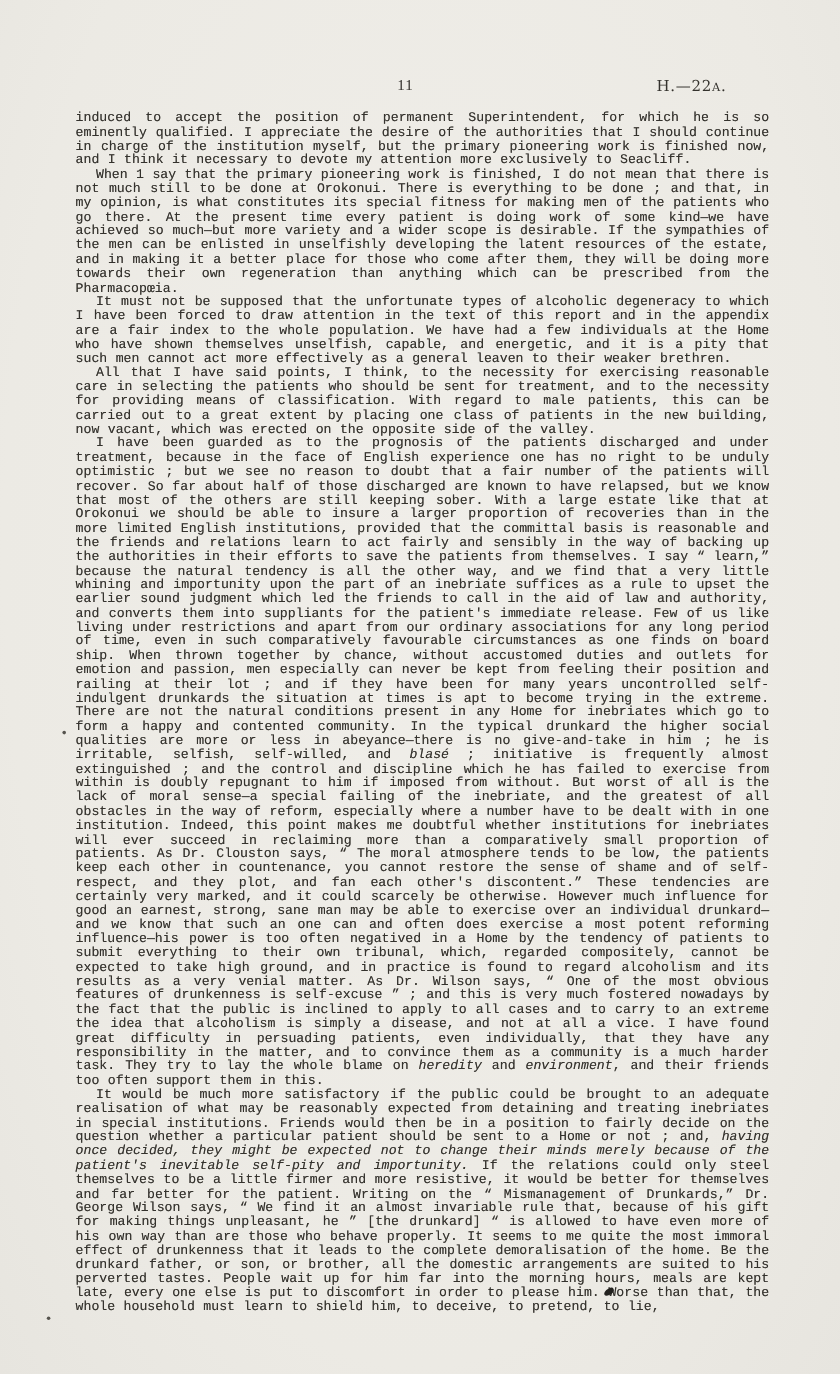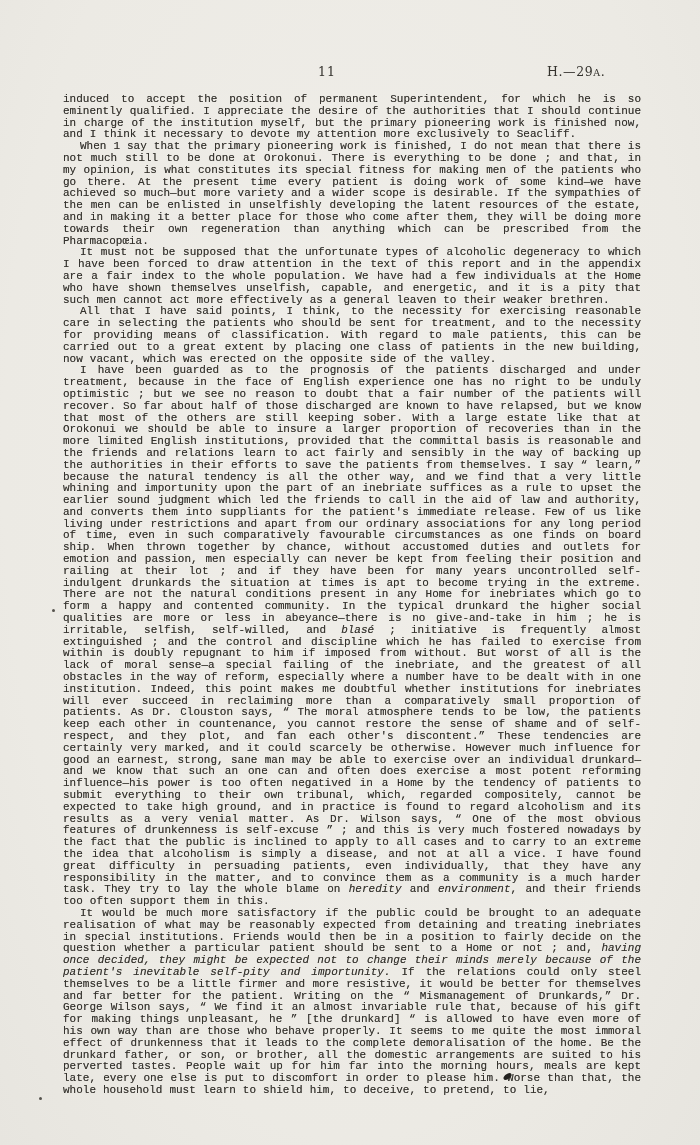--- a/index.html
+++ b/index.html
@@ -9,26 +9,27 @@
     height: 1145px;
     margin: 0 auto;
     background: #edebe6;
     background-image: radial-gradient(ellipse at 50% 40%, #f0eee9 0%, #eceae4 70%, #e7e5df 100%);
     font-family: "DejaVu Serif", "Liberation Serif", serif;
     color: #34322d;
     overflow: hidden;
   }
   .page-number {
     position: absolute;
-    left: 304px;
+    left: 322px;
     top: 64px;
     width: 32px;
-    text-align: right;
+    text-align: center;
     font-size: 12.5px;
     letter-spacing: 1px;
+    font-family: Liberation Serif, serif;
   }
   .doc-ref {
     position: absolute;
     left: 547px;
     top: 64px;
     font-size: 12.5px;
     letter-spacing: 0.6px;
     white-space: nowrap;
   }
   .doc-ref .smallcap { font-size: 9.5px; }
@@ -63,21 +64,21 @@
     border-radius: 50%;
   }
   .speck-1 { left: 52px; top: 609px; width: 3px; height: 3px; }
   .speck-2 { left: 39px; top: 1097px; width: 3px; height: 3px; }
 </style>
 </head>
 <body>
 
 <div class="page">
   <div class="page-number">11</div>
-  <div class="doc-ref"><span>H.—29</span><span class="smallcap">A</span><span>.</span></div>
+  <div class="doc-ref"><span>H.—22</span><span class="smallcap">A</span><span>.</span></div>
 
   <div class="page-body">
       <p class="no-indent"><span>induced to accept the position of permanent Superintendent, for which he is so eminently qualified. I appreciate the desire of the authorities that I should continue in charge of the institution myself, but the primary pioneering work is finished now, and I think it necessary to devote my attention more exclusively to Seacliff.</span></p>
       <p><span>When 1 say that the primary pioneering work is finished, I do not mean that there is not much still to be done at Orokonui. There is everything to be done ; and that, in my opinion, is what constitutes its special fitness for making men of the patients who go there. At the present time every patient is doing work of some kind—we have achieved so much—but more variety and a wider scope is desirable. If the sympathies of the men can be enlisted in unselfishly developing the latent resources of the estate, and in making it a better place for those who come after them, they will be doing more towards their own regeneration than anything which can be prescribed from the Pharmacopœia.</span></p>
       <p><span>It must not be supposed that the unfortunate types of alcoholic degeneracy to which I have been forced to draw attention in the text of this report and in the appendix are a fair index to the whole population. We have had a few individuals at the Home who have shown themselves unselfish, capable, and energetic, and it is a pity that such men cannot act more effectively as a general leaven to their weaker brethren.</span></p>
       <p><span>All that I have said points, I think, to the necessity for exercising reasonable care in selecting the patients who should be sent for treatment, and to the necessity for providing means of classification. With regard to male patients, this can be carried out to a great extent by placing one class of patients in the new building, now vacant, which was erected on the opposite side of the valley.</span></p>
       <p><span>I have been guarded as to the prognosis of the patients discharged and under treatment, because in the face of English experience one has no right to be unduly optimistic ; but we see no reason to doubt that a fair number of the patients will recover. So far about half of those discharged are known to have relapsed, but we know that most of the others are still keeping sober. With a large estate like that at Orokonui we should be able to insure a larger proportion of recoveries than in the more limited English institutions, provided that the committal basis is reasonable and the friends and relations learn to act fairly and sensibly in the way of backing up the authorities in their efforts to save the patients from themselves. I say “ learn,” because the natural tendency is all the other way, and we find that a very little whining and importunity upon the part of an inebriate suffices as a rule to upset the earlier sound judgment which led the friends to call in the aid of law and authority, and converts them into suppliants for the patient's immediate release. Few of us like living under restrictions and apart from our ordinary associations for any long period of time, even in such comparatively favourable circumstances as one finds on board ship. When thrown together by chance, without accustomed duties and outlets for emotion and passion, men especially can never be kept from feeling their position and railing at their lot ; and if they have been for many years uncontrolled self-indulgent drunkards the situation at times is apt to become trying in the extreme. There are not the natural conditions present in any Home for inebriates which go to form a happy and contented community. In the typical drunkard the higher social qualities are more or less in abeyance—there is no give-and-take in him ; he is irritable, selfish, self-willed, and </span><span class="it">blasé</span><span> ; initiative is frequently almost extinguished ; and the control and discipline which he has failed to exercise from within is doubly repugnant to him if imposed from without. But worst of all is the lack of moral sense—a special failing of the inebriate, and the greatest of all obstacles in the way of reform, especially where a number have to be dealt with in one institution. Indeed, this point makes me doubtful whether institutions for inebriates will ever succeed in reclaiming more than a comparatively small proportion of patients. As Dr. Clouston says, “ The moral atmosphere tends to be low, the patients keep each other in countenance, you cannot restore the sense of shame and of self-respect, and they plot, and fan each other's discontent.” These tendencies are certainly very marked, and it could scarcely be otherwise. However much influence for good an earnest, strong, sane man may be able to exercise over an individual drunkard—and we know that such an one can and often does exercise a most potent reforming influence—his power is too often negatived in a Home by the tendency of patients to submit everything to their own tribunal, which, regarded compositely, cannot be expected to take high ground, and in practice is found to regard alcoholism and its results as a very venial matter. As Dr. Wilson says, “ One of the most obvious features of drunkenness is self-excuse ” ; and this is very much fostered nowadays by the fact that the public is inclined to apply to all cases and to carry to an extreme the idea that alcoholism is simply a disease, and not at all a vice. I have found great difficulty in persuading patients, even individually, that they have any responsibility in the matter, and to convince them as a community is a much harder task. They try to lay the whole blame on </span><span class="it">heredity</span><span> and </span><span class="it">environment</span><span>, and their friends too often support them in this.</span></p>
       <p><span>It would be much more satisfactory if the public could be brought to an adequate realisation of what may be reasonably expected from detaining and treating inebriates in special institutions. Friends would then be in a position to fairly decide on the question whether a particular patient should be sent to a Home or not ; and, </span><span class="it">having once decided, they might be expected not to change their minds merely because of the patient's inevitable self-pity and importunity.</span><span> If the relations could only steel themselves to be a little firmer and more resistive, it would be better for themselves and far better for the patient. Writing on the “ Mismanagement of Drunkards,” Dr. George Wilson says, “ We find it an almost invariable rule that, because of his gift for making things unpleasant, he ” [the drunkard] “ is allowed to have even more of his own way than are those who behave properly. It seems to me quite the most immoral effect of drunkenness that it leads to the complete demoralisation of the home. Be the drunkard father, or son, or brother, all the domestic arrangements are suited to his perverted tastes. People wait up for him far into the morning hours, meals are kept late, every one else is put to discomfort in order to please him. Worse than that, the whole household must learn to shield him, to deceive, to pretend, to lie,</span></p>
     </div>
 

